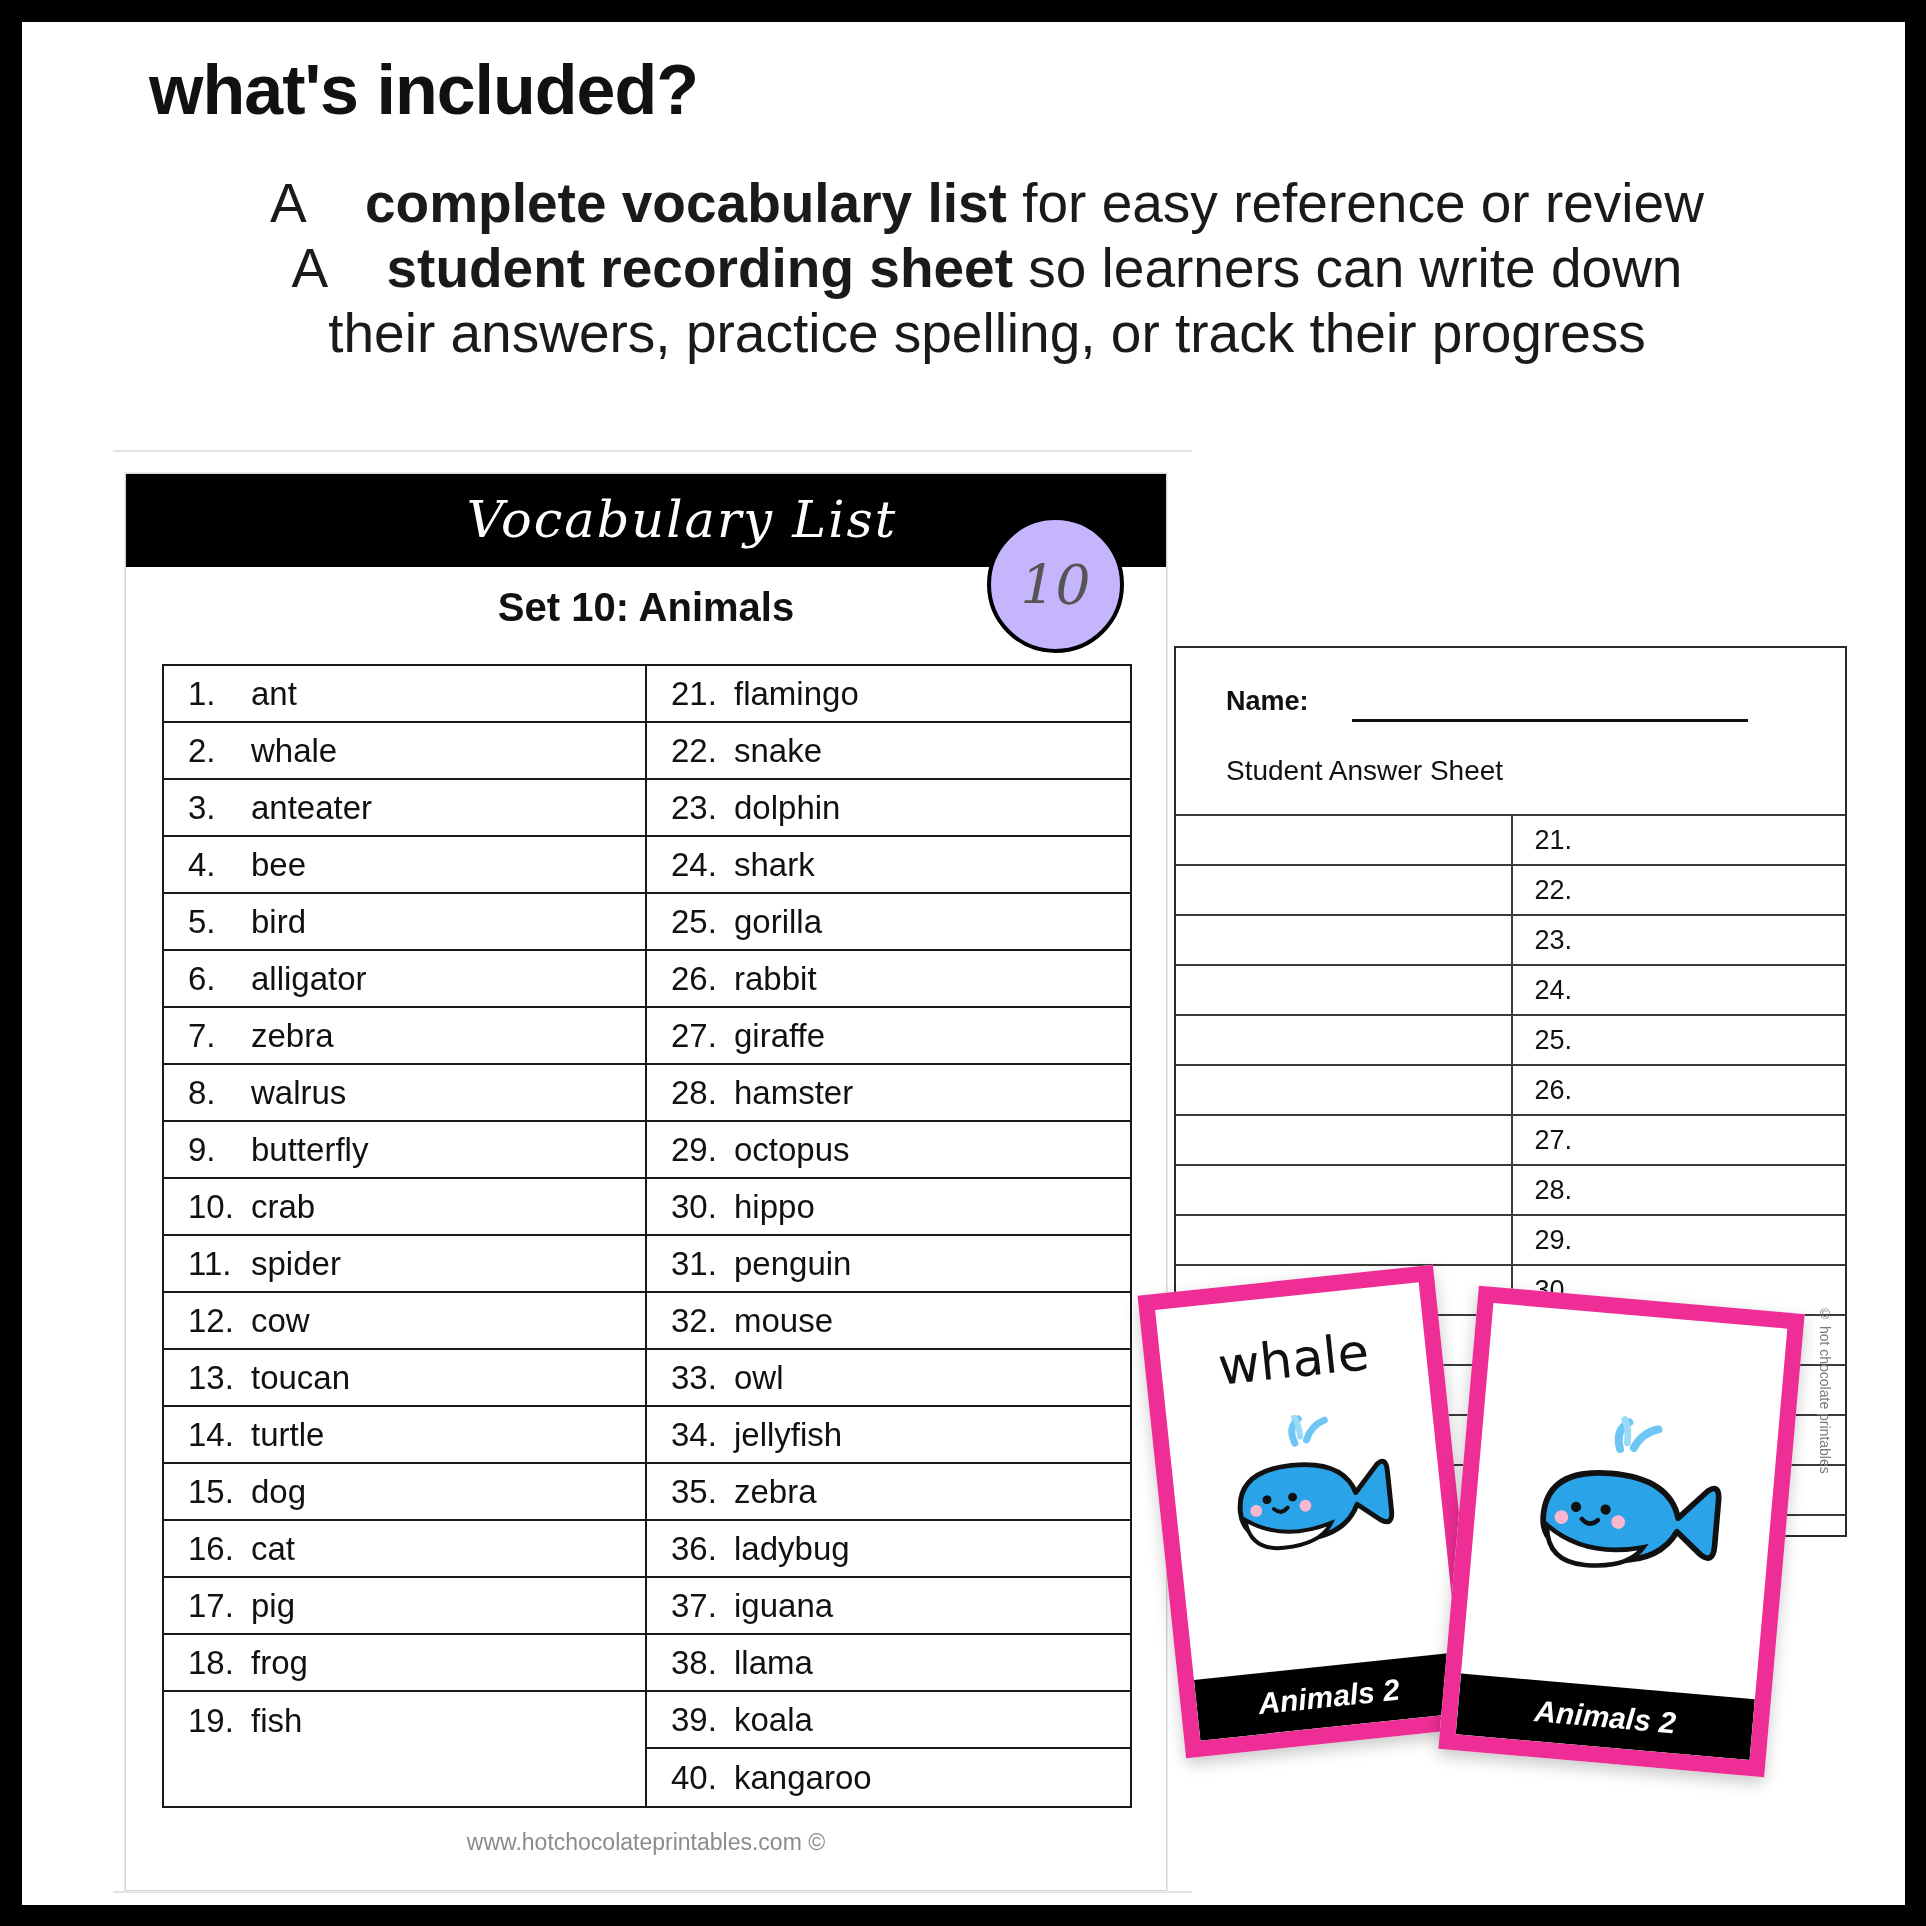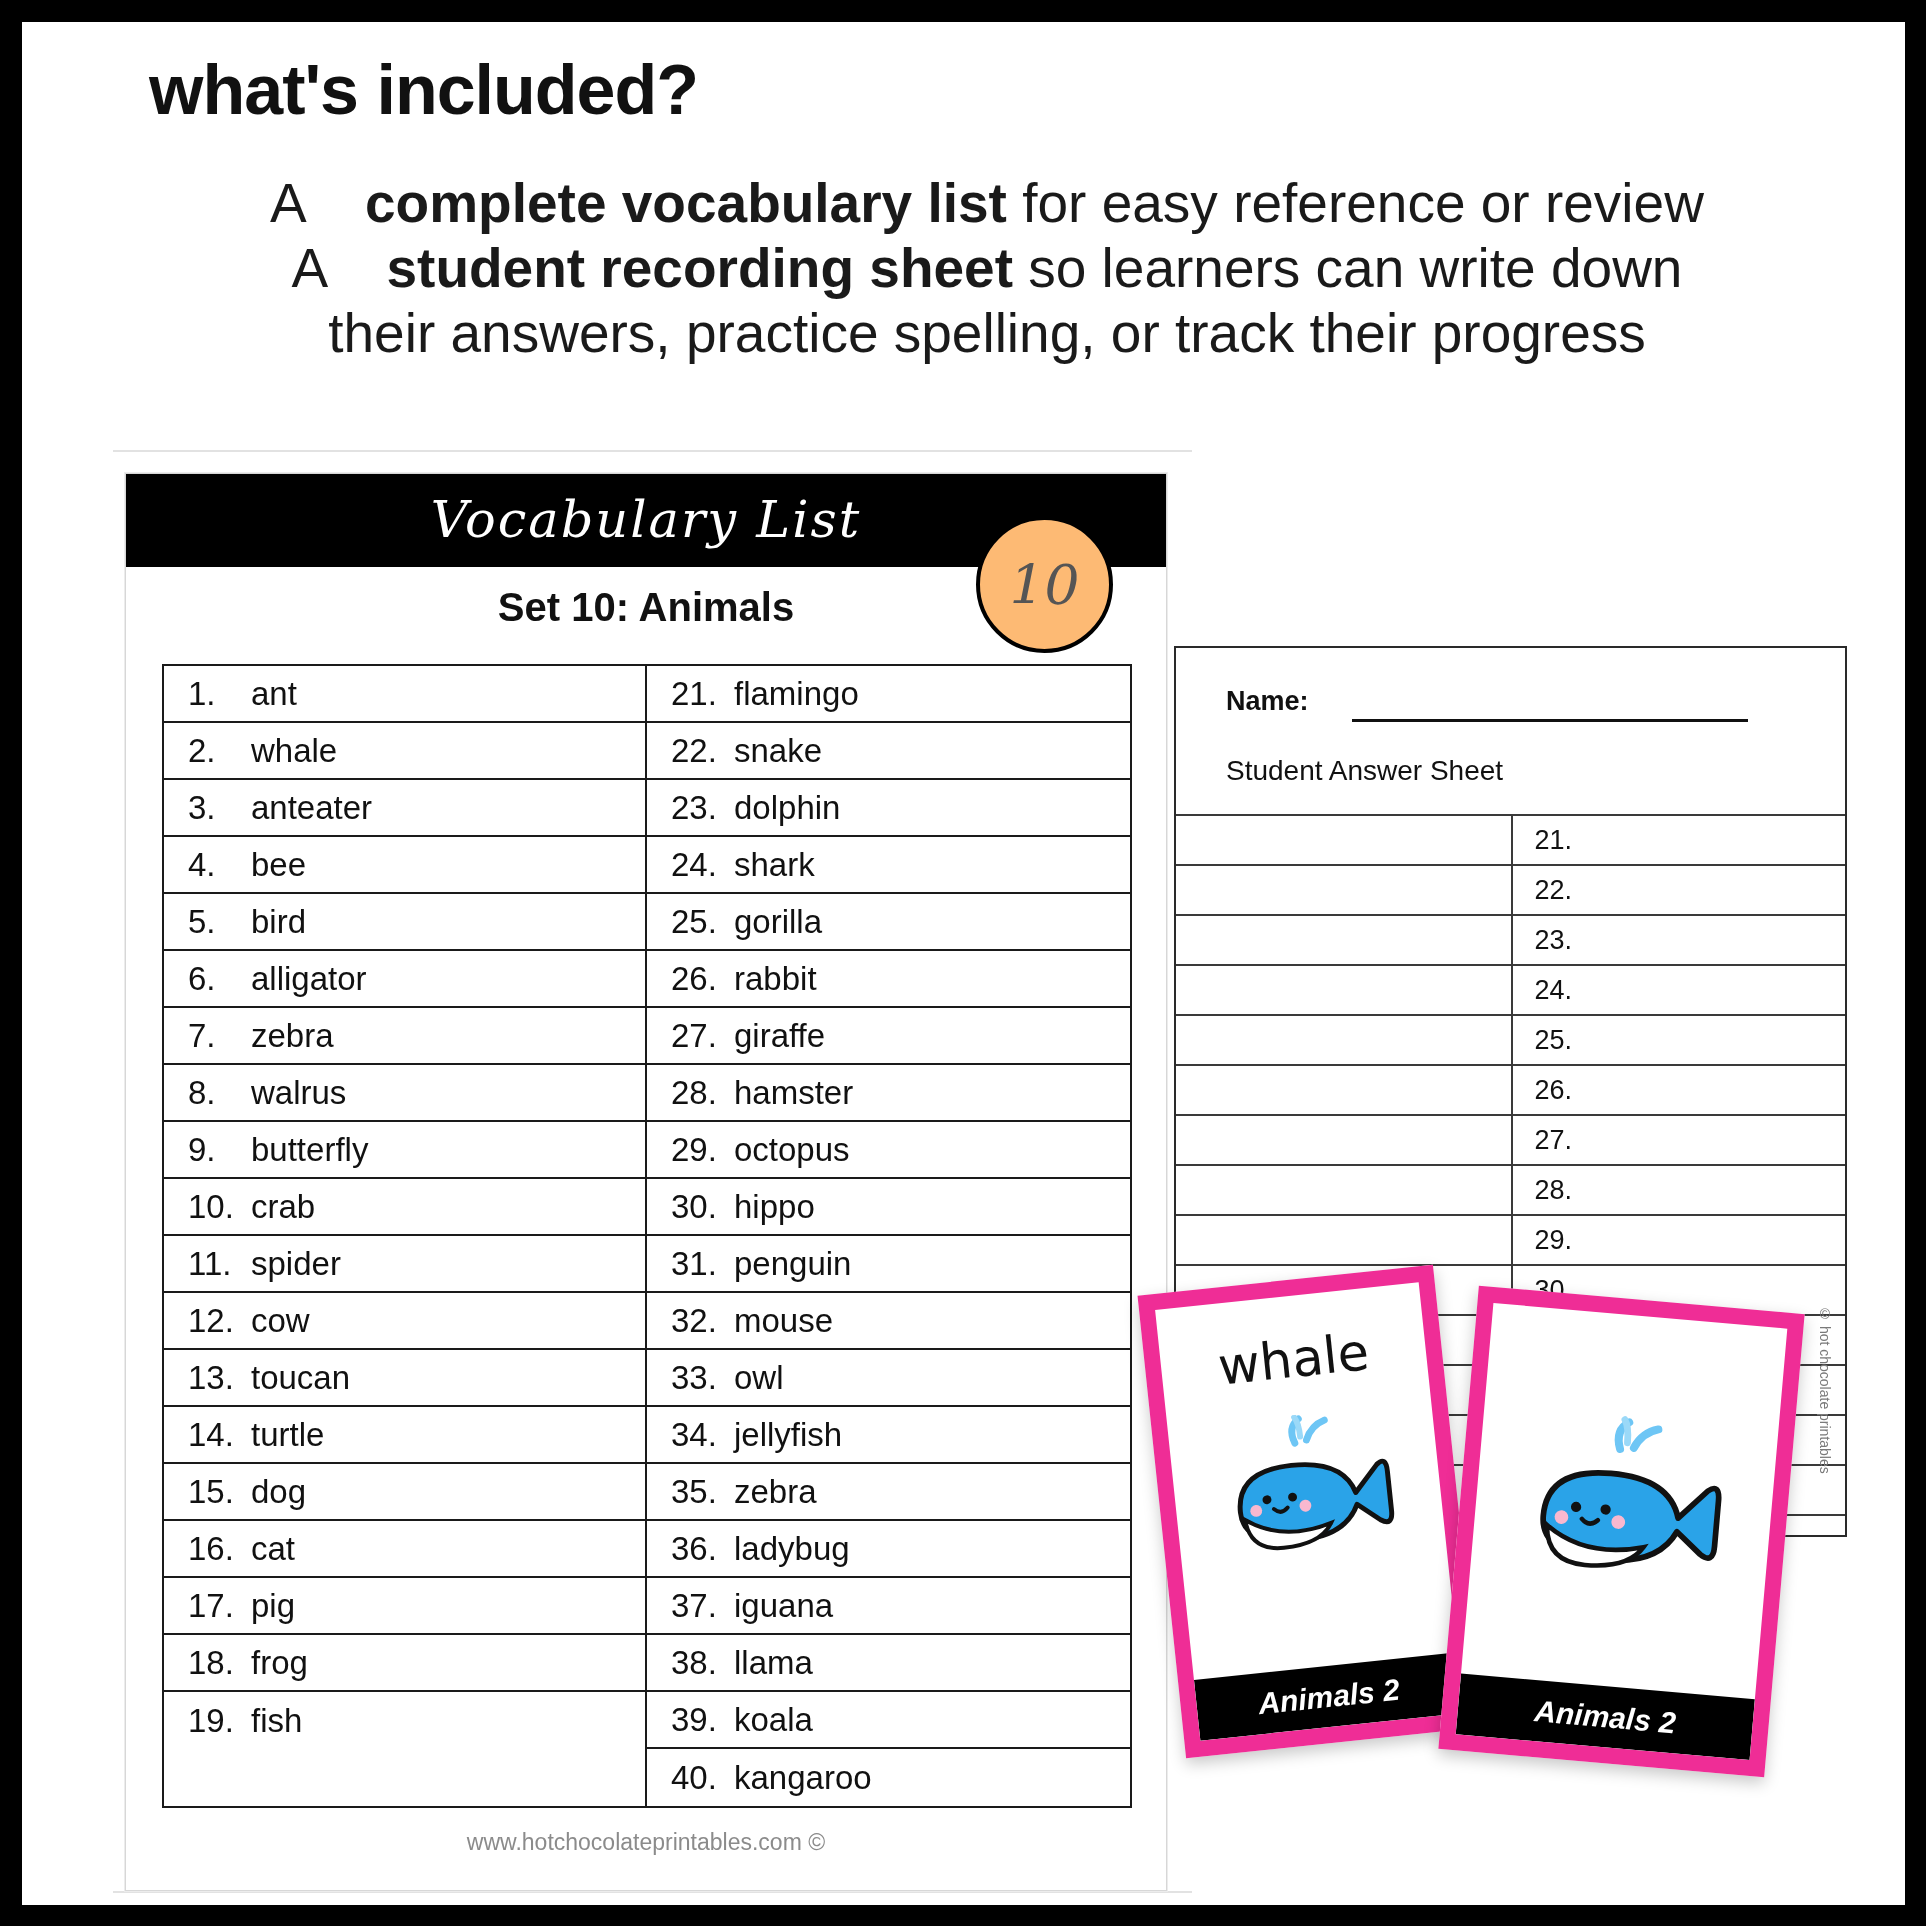--- a/index.html
+++ b/index.html
@@ -163,29 +163,30 @@
     position: absolute;
     left: 0;
     top: 16px;
     width: 100%;
     text-align: center;
     color: #ffffff;
     font-size: 51px;
     font-family: "DejaVu Serif", serif;
     font-style: italic;
     letter-spacing: 2px;
+    padding-left: 36px;
   }
   .set-badge {
     position: absolute;
-    right: 53px;
+    right: 42px;
     top: 42px;
     width: 129px;
     height: 129px;
     border-radius: 50%;
-    background: #fdba74;
+    background: #c4b5fd;
     border: 4px solid #000000;
     display: flex;
     align-items: center;
     justify-content: center;
     font-size: 55px;
     font-family: "DejaVu Serif", serif;
     font-style: italic;
     color: #555;
   }
   .set-line {

